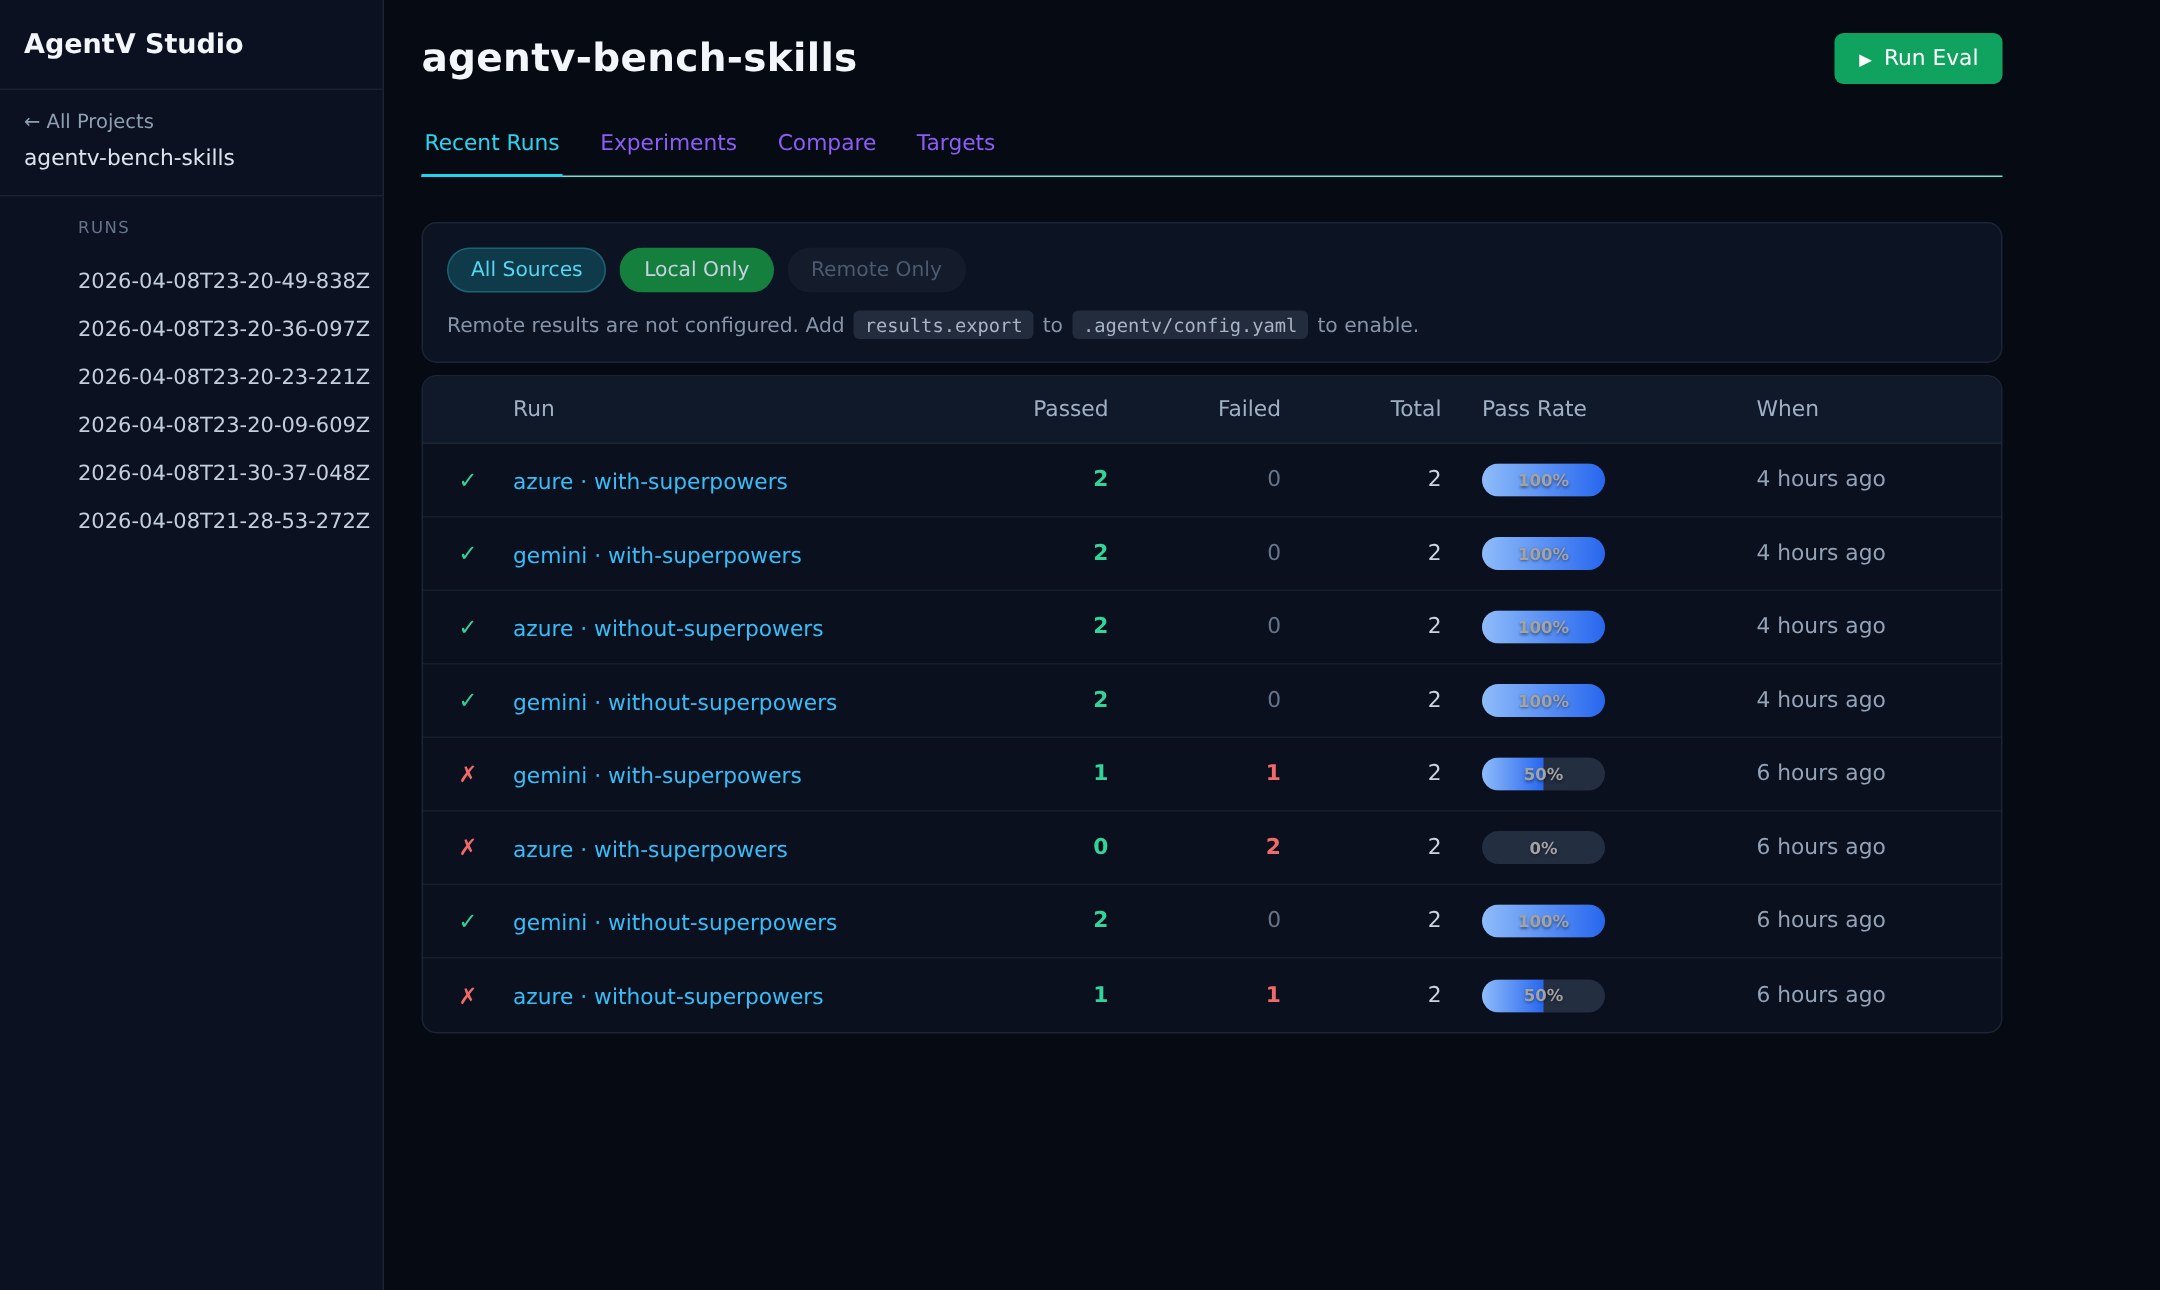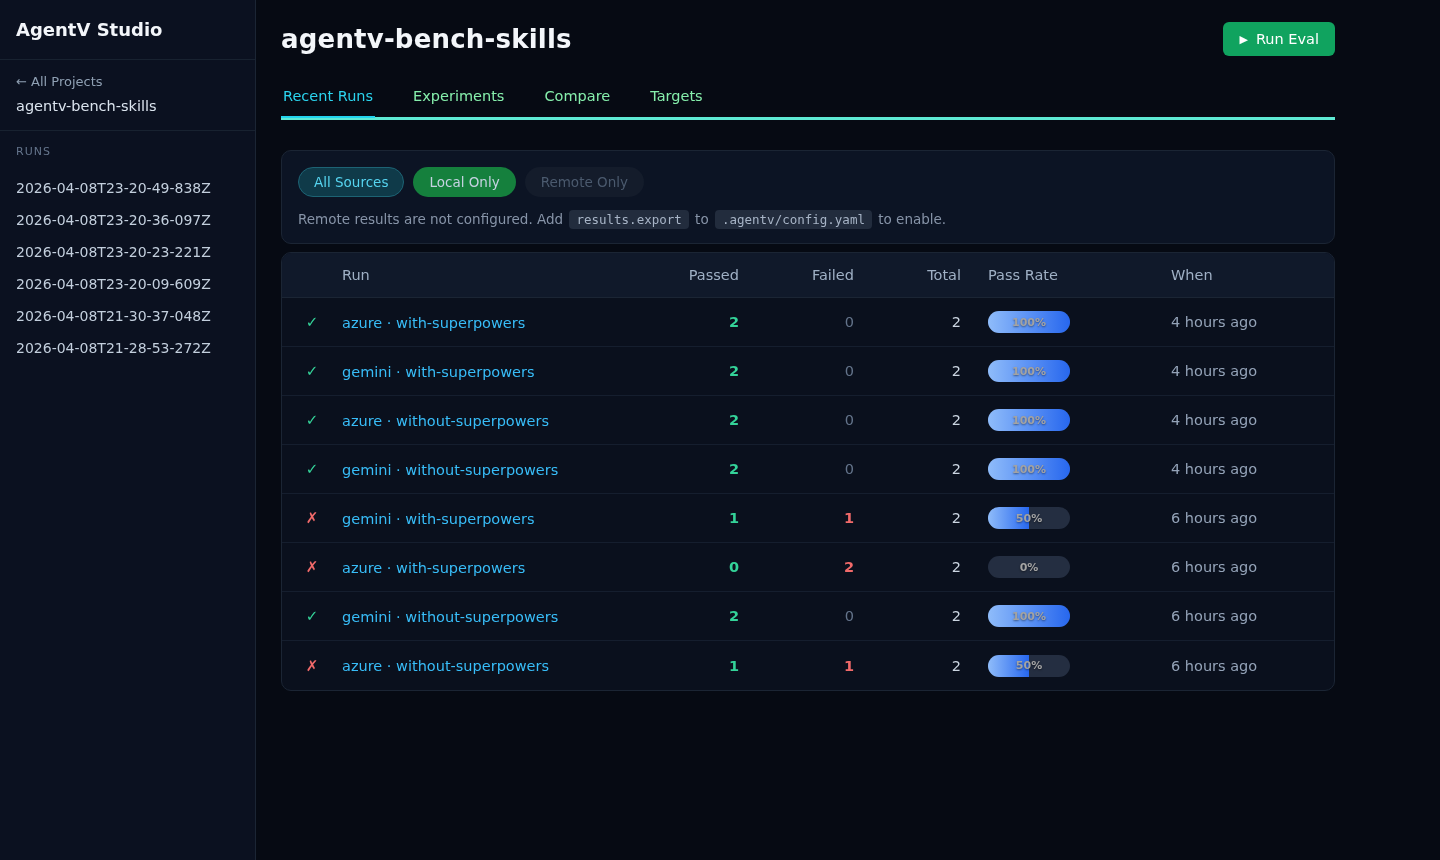--- a/index.html
+++ b/index.html
@@ -26,21 +26,21 @@
   .sidebar-project {
     padding: 14px 16px 16px 16px;
     border-bottom: 1px solid #182230;
   }
   .back-link {
     display: block;
     font-size: 13px; color: #8fa0b3;
     text-decoration: none; cursor: pointer;
   }
   .project-name { margin-top: 9px; font-size: 14.5px; color: #dbe4ee; }
-  .sidebar-runs { padding: 14px 16px; }
+  .sidebar-runs { padding: 14px 16px; margin-left: 36px; }
   .runs-label {
     font-size: 11px; letter-spacing: 0.09em;
     color: #64748b; margin-bottom: 14px;
   }
   .run-list { list-style: none; }
   .run-list li {
     font-size: 14px; color: #c3cfdd;
     padding: 8px 0; cursor: pointer;
     white-space: nowrap;
   }
@@ -56,26 +56,26 @@
     display: inline-flex; align-items: center; gap: 8px;
     background: #10a35f; color: #ffffff;
     border: none; border-radius: 6px;
     font-family: inherit;
     font-size: 14.5px; padding: 9px 16px; cursor: pointer;
   }
   .run-eval-btn .play-glyph { font-size: 11px; }
 
   
   .tabs {
-    display: flex; gap: 36px;
+    display: flex; gap: 23px;
     margin-top: 28px;
-    border-bottom: 3px solid #5eead4;
+    border-bottom: 1px solid #5eead4;
   }
   .tab {
-    font-size: 14.5px; color: #86efac;
+    font-size: 14.5px; color: #8b5cf6;
     padding: 4px 2px 13px 2px;
     cursor: pointer; position: relative;
   }
   .tab.active { color: #2bd4ee; }
   .tab.active::after {
     content: ""; position: absolute; left: 0; right: 0; bottom: -1px;
     height: 2px; background: #22d3ee;
   }
 
   

